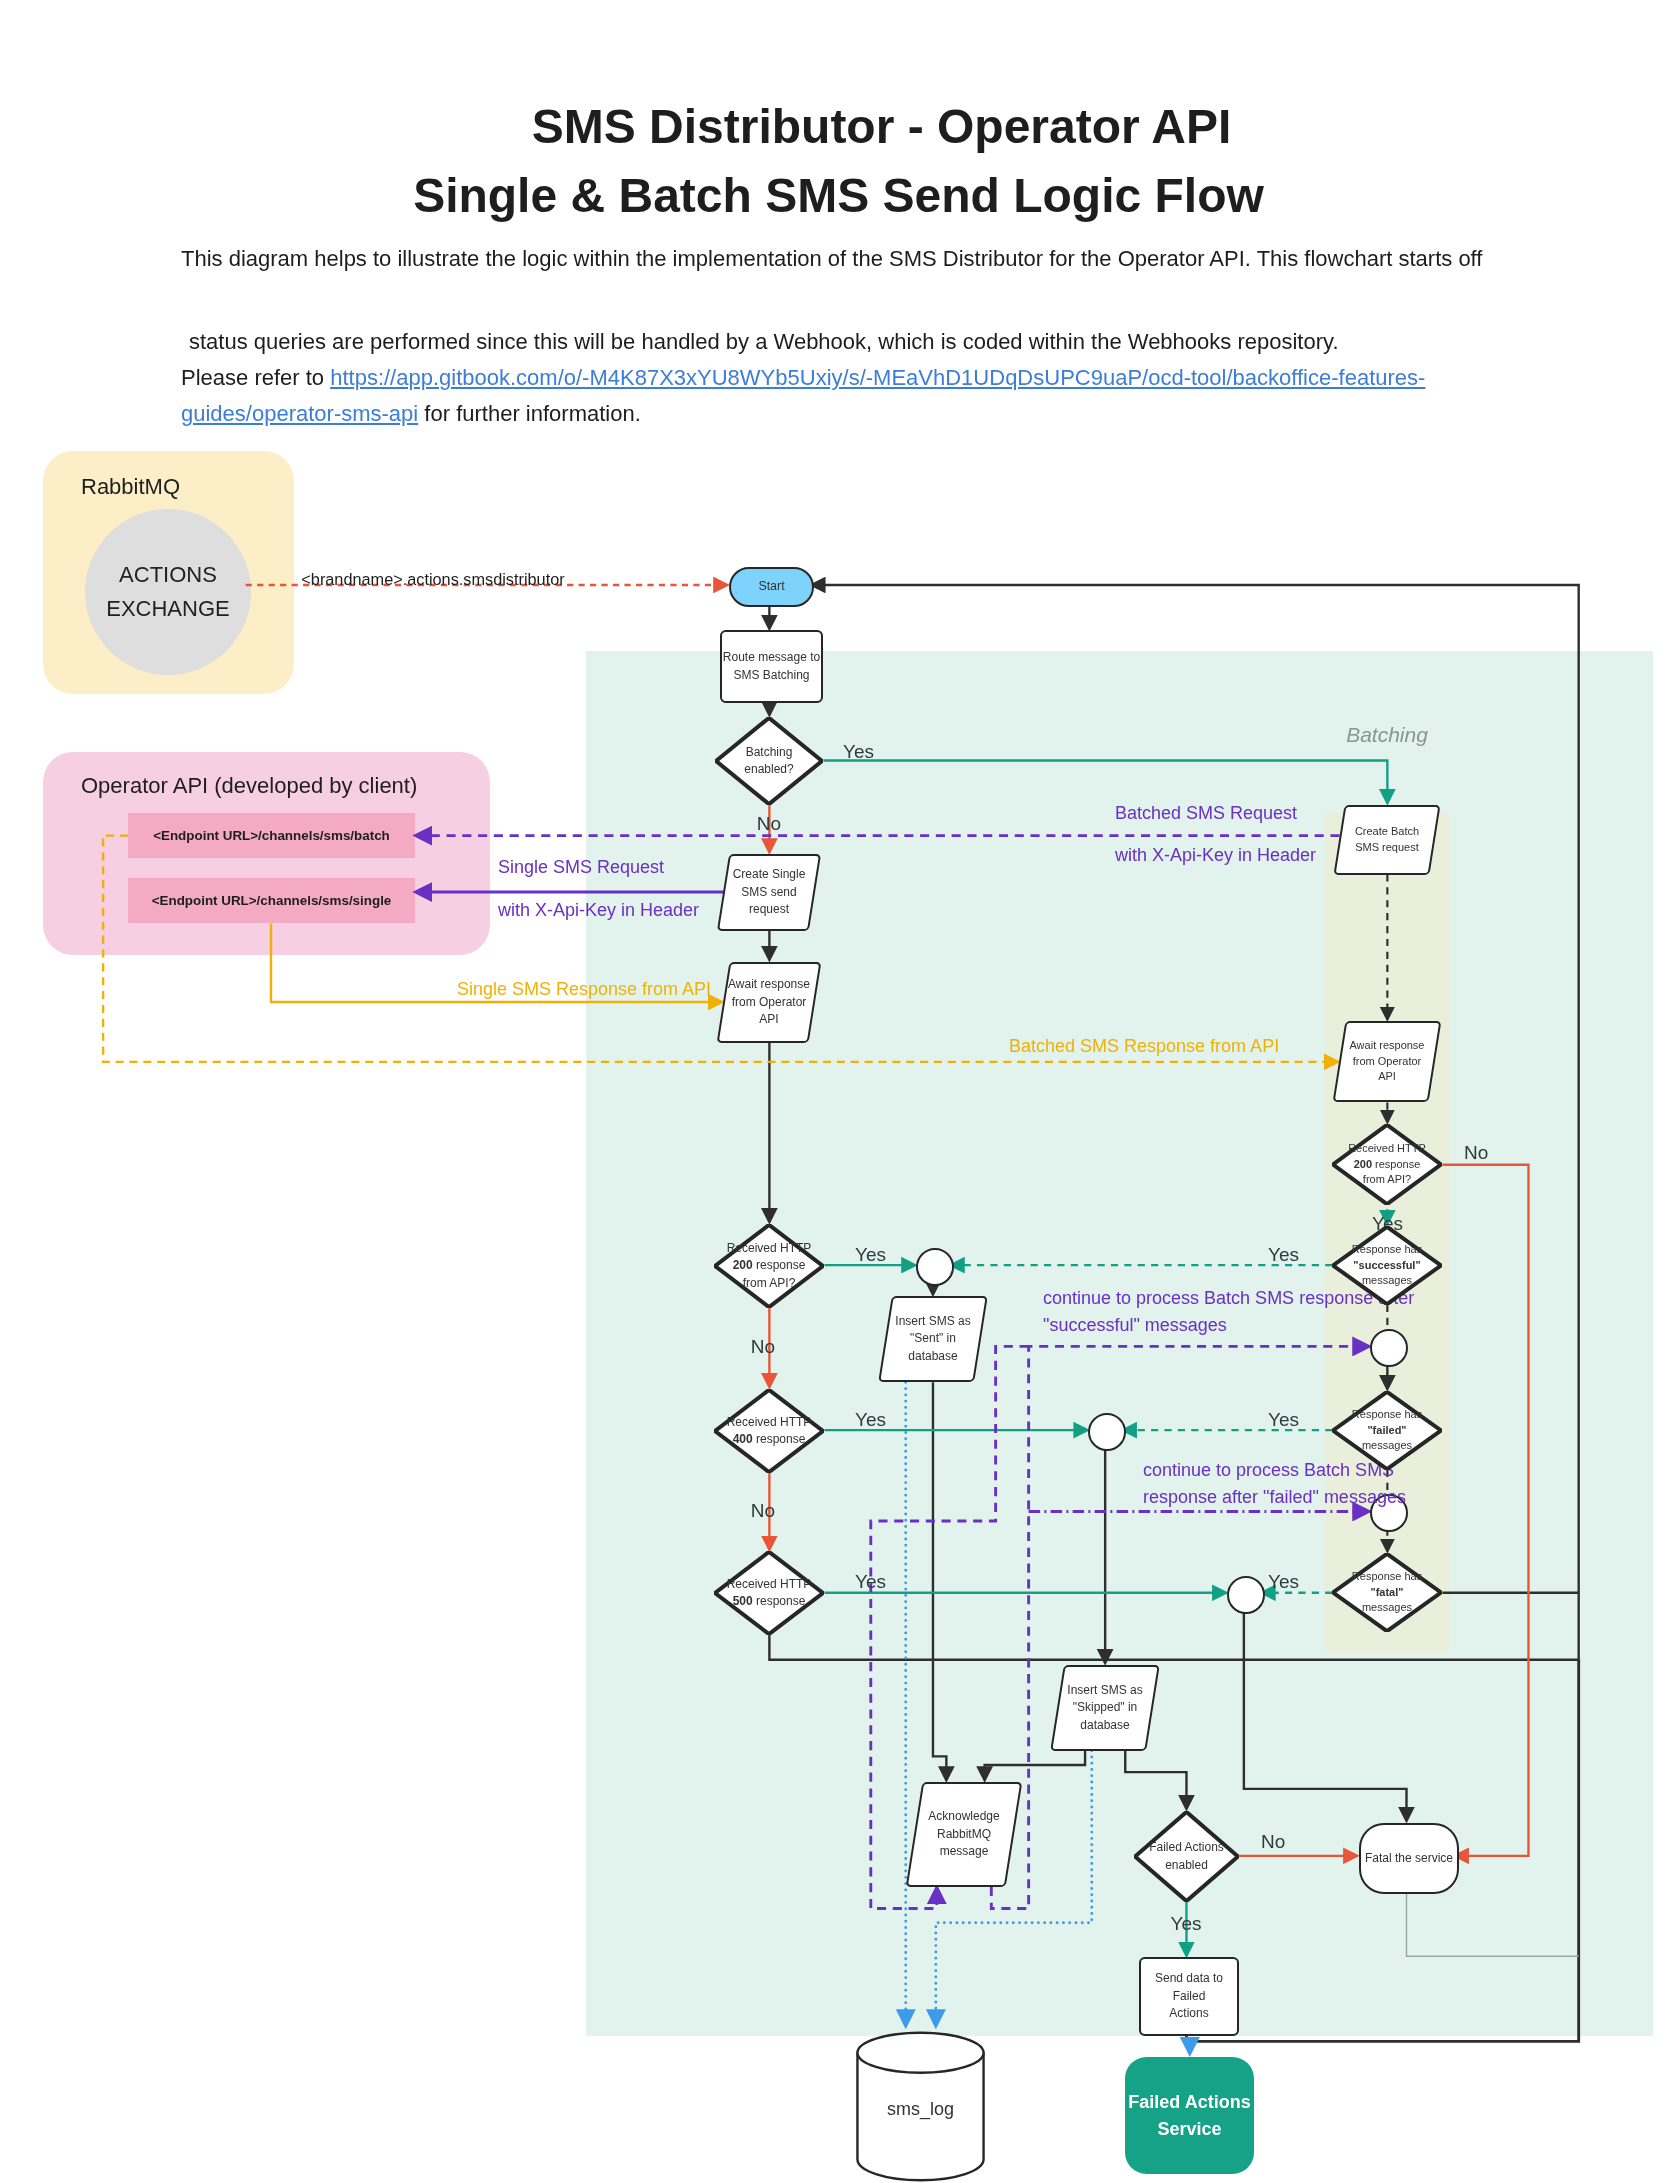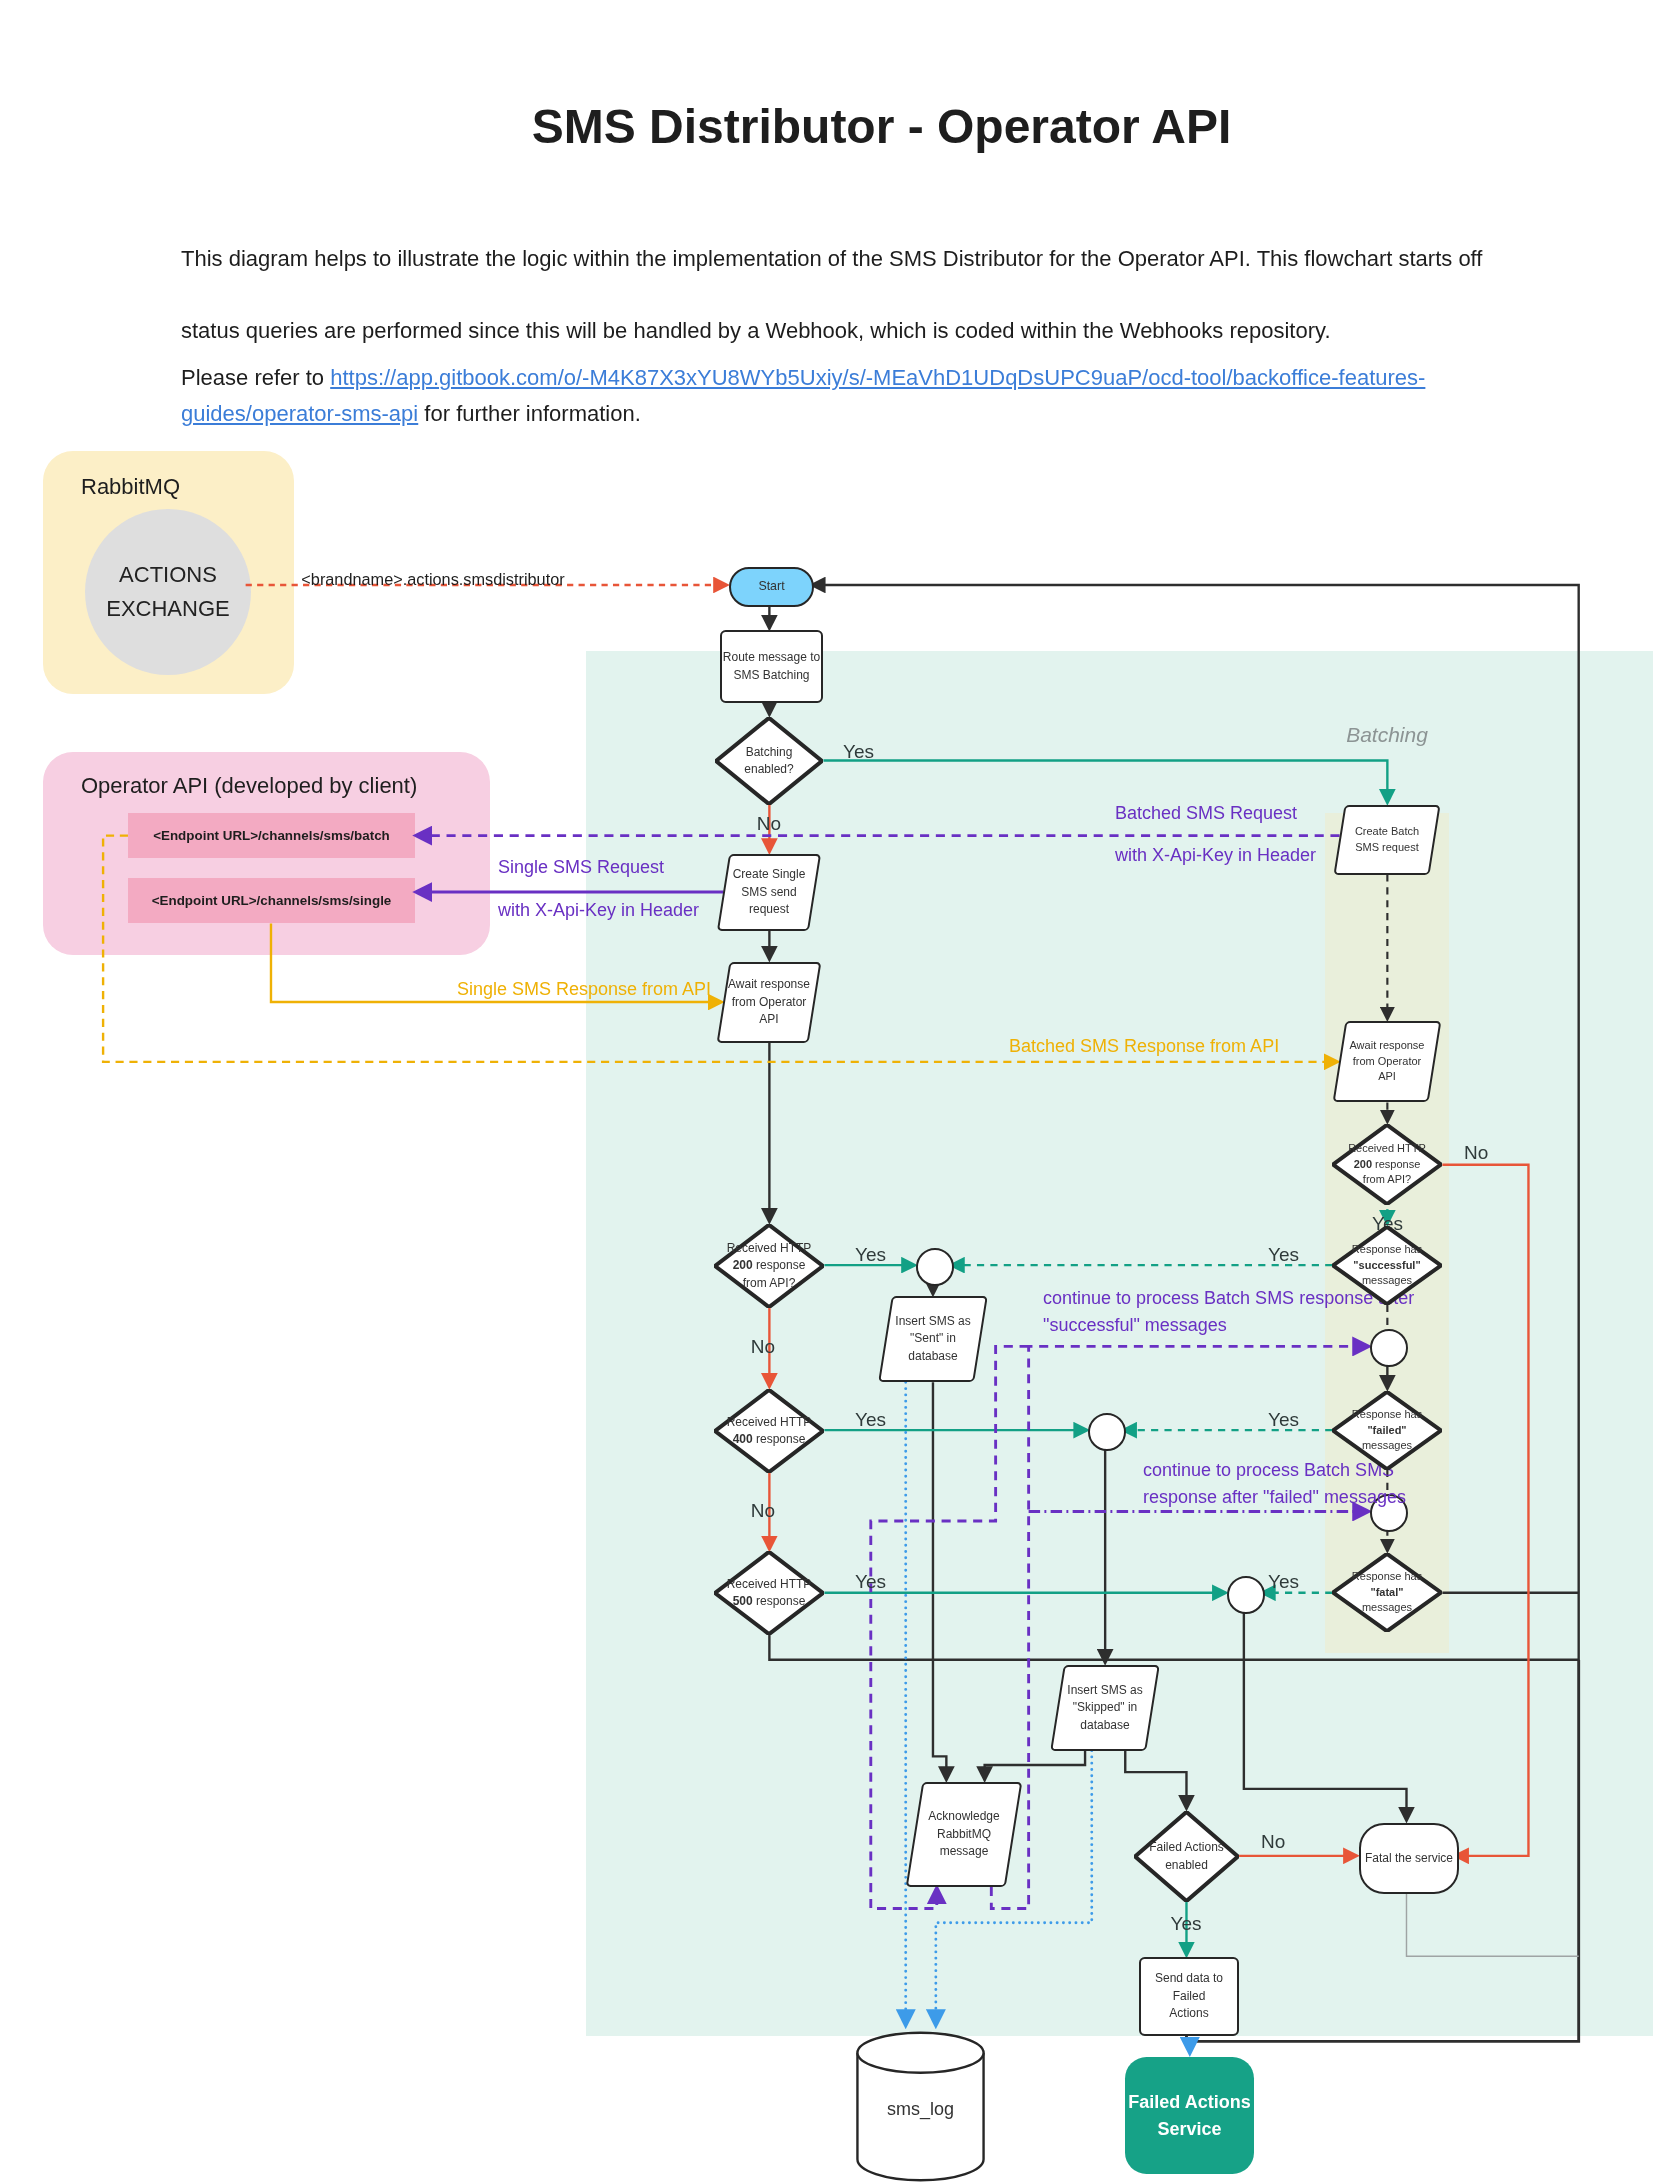--- a/index.html
+++ b/index.html
@@ -43,22 +43,23 @@
   .lane-label{font-size:21px;color:#8c9494;font-style:italic;}
   .ctr{text-align:center;}
   b{font-weight:700;}
 </style>
 </head>
 <body>
 
 <div id="page">
 
   <div class="abs title" style="top:103px;padding-left:43px;">SMS Distributor - Operator API</div>
+  <div class="abs title" style="top:172px;">Single &amp; Batch SMS Send Logic Flow</div>
   <div class="abs para" style="top:246px;">This diagram helps to illustrate the logic within the implementation of the SMS Distributor for the Operator API. This flowchart starts off</div>
-  <div class="abs para" style="top:318px;">status queries are performed since this will be handled by a Webhook, which is coded within the Webhooks repository.</div>
+  <div class="abs para" style="top:329px;margin-left:8px;">status queries are performed since this will be handled by a Webhook, which is coded within the Webhooks repository.</div>
   <div class="abs linkline" style="top:365px;"><span>Please refer to </span><a class="doc-link" href="#">https://app.gitbook.com/o/-M4K87X3xYU8WYb5Uxiy/s/-MEaVhD1UDqDsUPC9uaP/ocd-tool/backoffice-features-</a></div>
   <div class="abs linkline" style="top:401px;"><a class="doc-link" href="#">guides/operator-sms-api</a><span> for further information.</span></div>
 
   <div class="abs mint" style="left:586px;top:651px;width:1067px;height:1385px;"></div>
   <div class="abs olive" style="left:1325px;top:813px;width:124px;height:840px;"></div>
 
   <div class="abs rabbit-box" style="left:43px;top:451px;width:251px;height:243px;"></div>
   <div class="abs group-title" style="left:81px;top:474px;">RabbitMQ</div>
   <div class="abs gray-circle" style="left:85px;top:509px;width:166px;height:166px;">
     <div>

